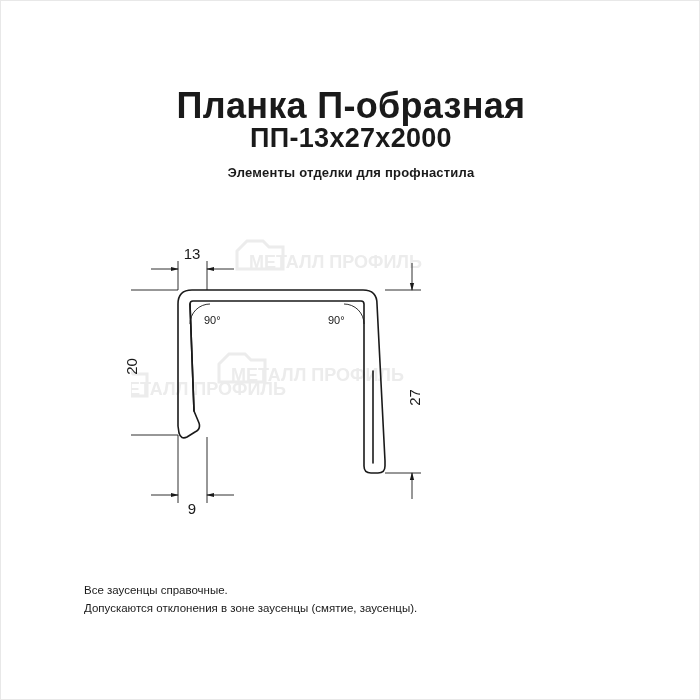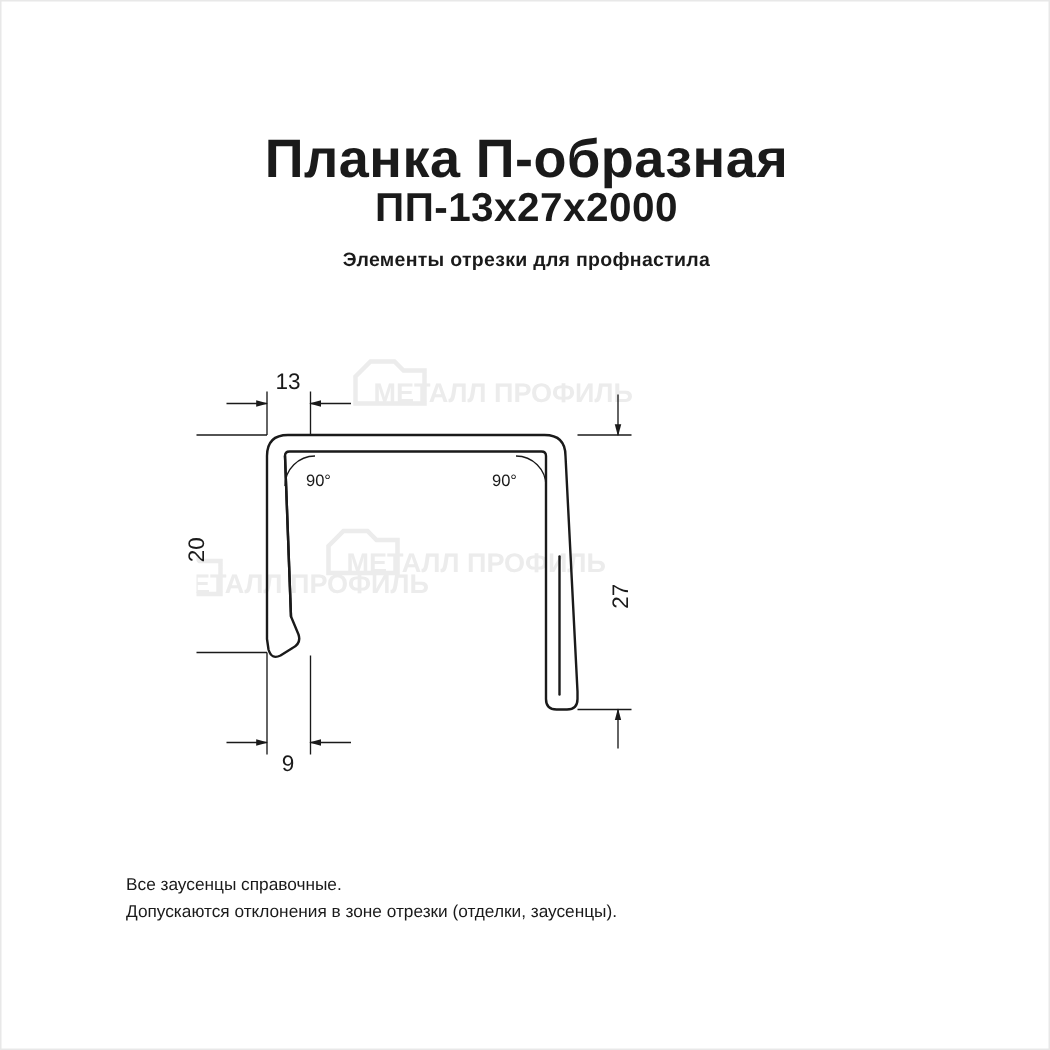--- a/index.html
+++ b/index.html
@@ -74,21 +74,21 @@
   }
 </style>
 </head>
 <body>
 
 <div class="page">
 
   <div class="title-block">
     <div class="title-line1">Планка П-образная</div>
     <div class="title-line2">ПП-13х27х2000</div>
-    <div class="subtitle">Элементы отрезки для профнастила</div>
+    <div class="subtitle">Элементы отделки для профнастила</div>
   </div>
 
   <svg class="watermark-layer" viewBox="0 0 460 320">
     <g fill="#ececec" font-family="Liberation Sans, sans-serif" font-size="18" font-weight="bold">
       <text x="118" y="57">МЕТАЛЛ ПРОФИЛЬ</text>
       <text x="100" y="170">МЕТАЛЛ ПРОФИЛЬ</text>
       <text x="-18" y="184">МЕТАЛЛ ПРОФИЛЬ</text>
     </g>
     <g fill="none" stroke="#ececec" stroke-width="3">
       <path d="M106 40 l10 -10 h16 l6 6 h14 v22 h-46 z"></path>
@@ -172,16 +172,16 @@
     </g>
     <text x="73" y="113" font-size="11" font-family="Liberation Sans, sans-serif" fill="#1a1a1a">90°</text>
     <text x="197" y="113" font-size="11" font-family="Liberation Sans, sans-serif" fill="#1a1a1a">90°</text>
   </svg>
 
   <div style="position:absolute; left:122px; top:357px; transform:rotate(-90deg); transform-origin:center; font-size:15px;">20</div>
   <div style="position:absolute; left:405px; top:388px; transform:rotate(-90deg); transform-origin:center; font-size:15px;">27</div>
 
   <div class="footer">
     <div>Все заусенцы справочные.</div>
-    <div>Допускаются отклонения в зоне отрезки (отделки, заусенцы).</div>
+    <div>Допускаются отклонения в зоне заусенцы (смятие, заусенцы).</div>
   </div>
 
 </div>
 
 </body></html>

